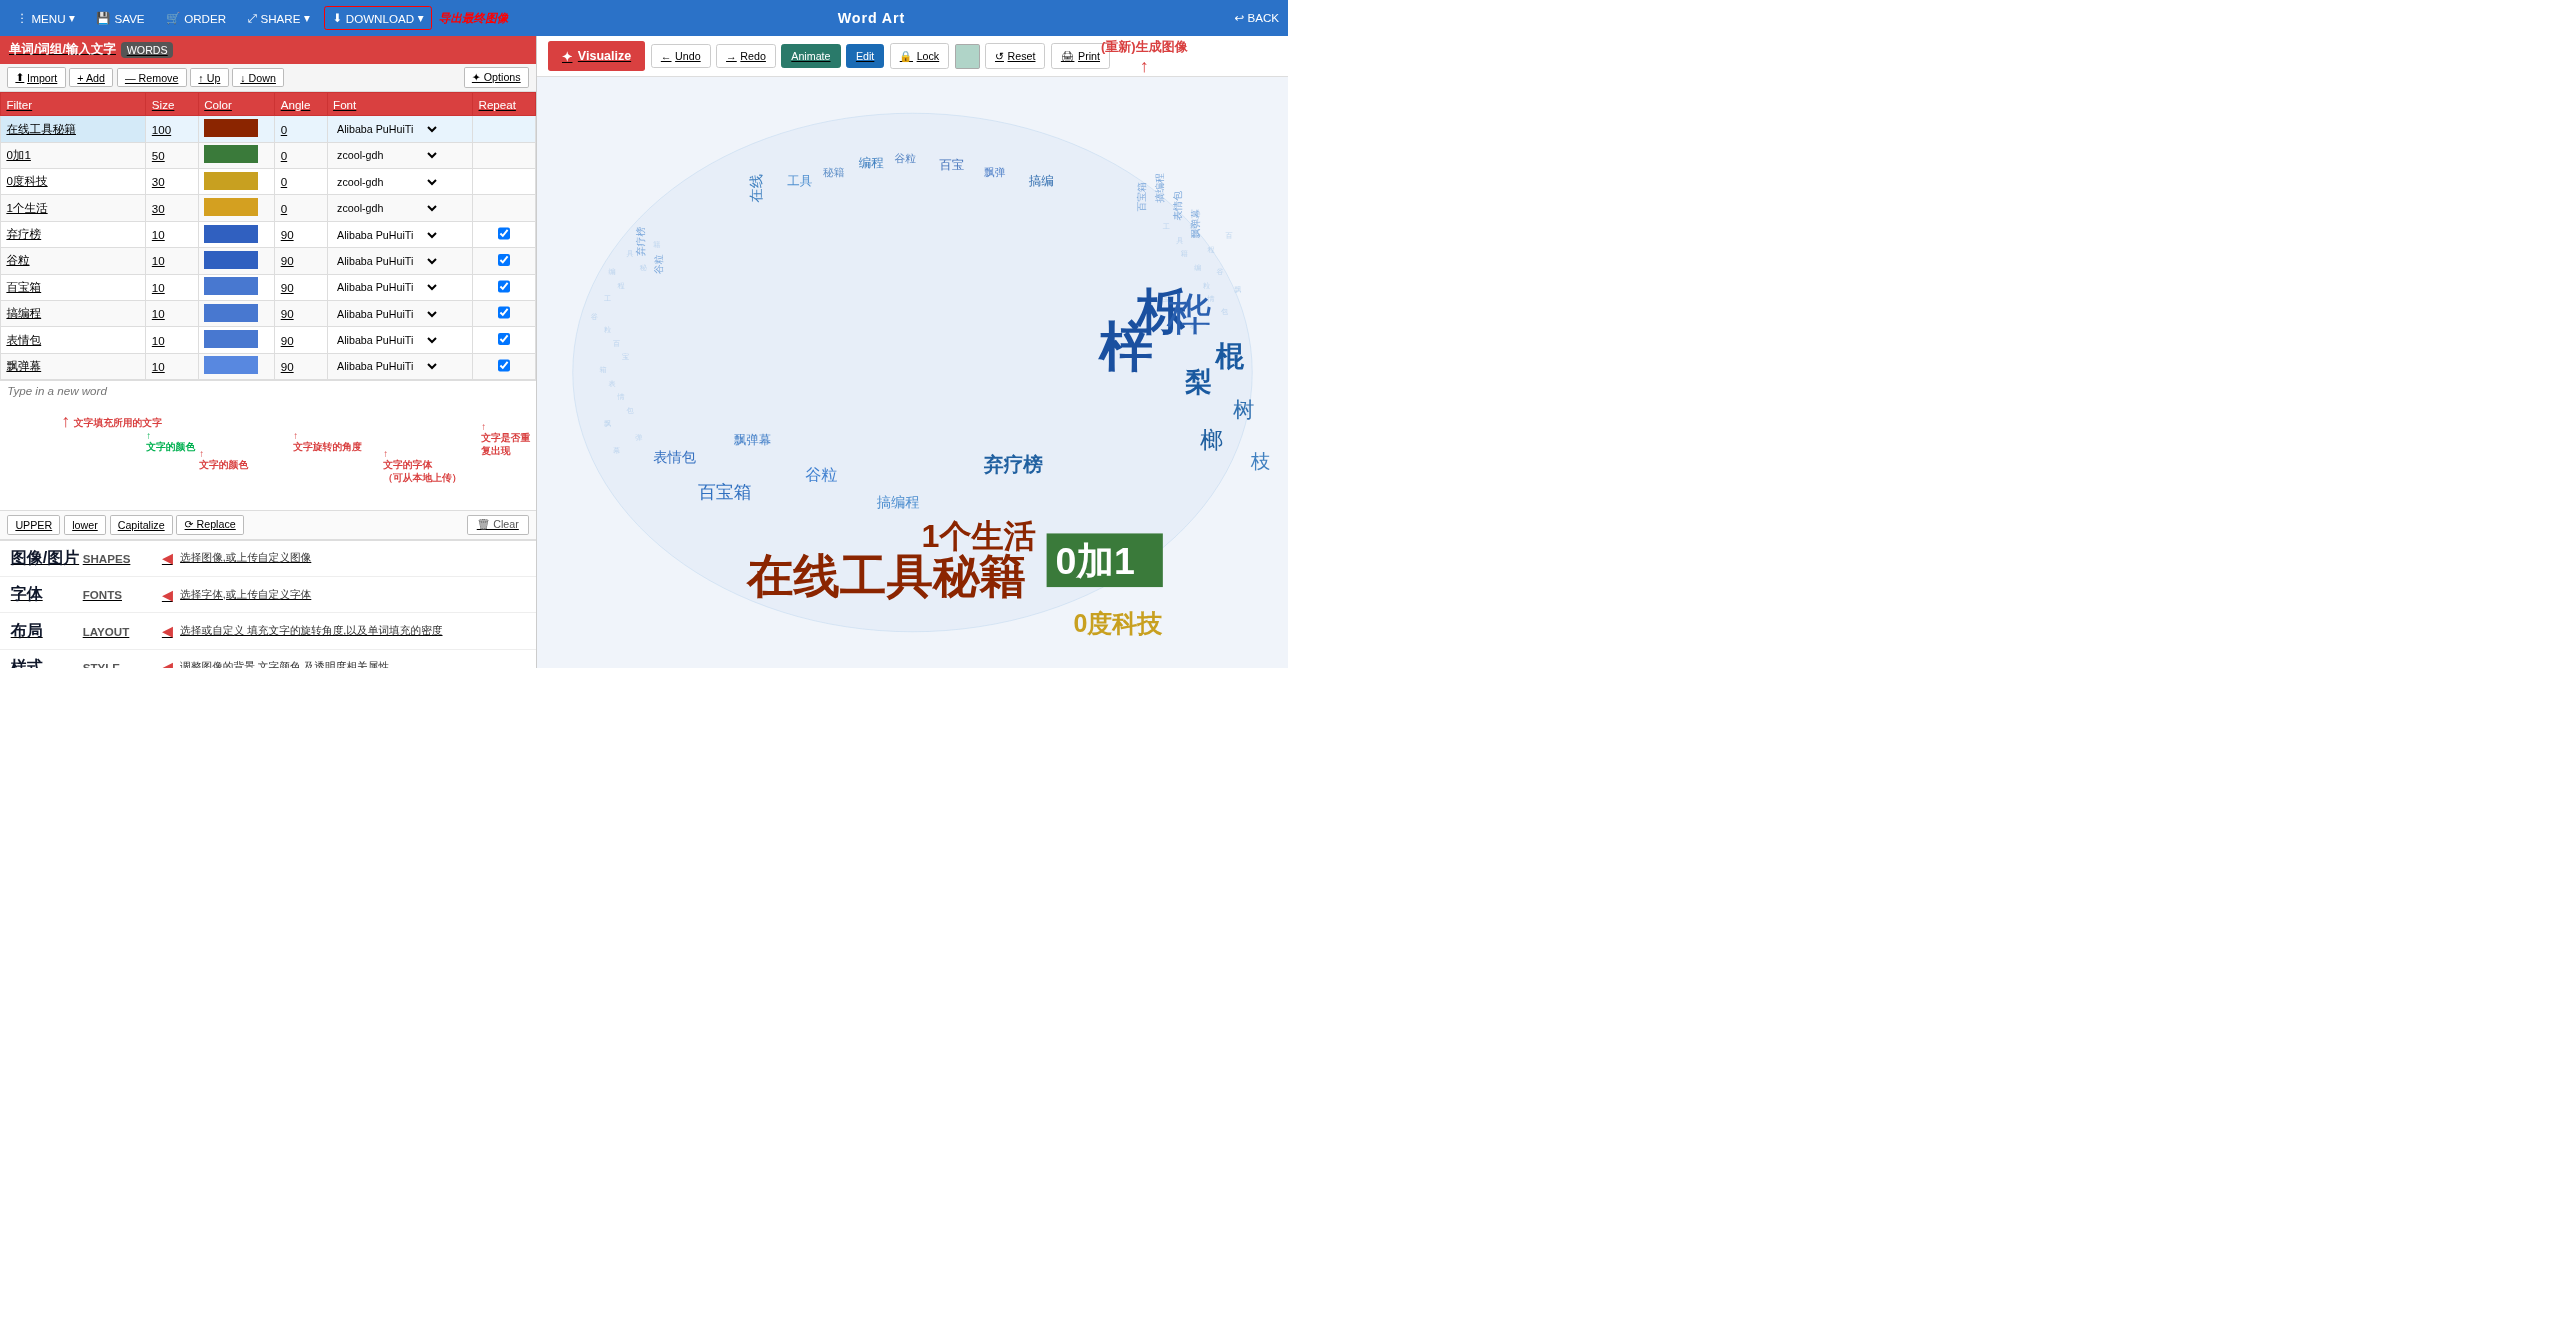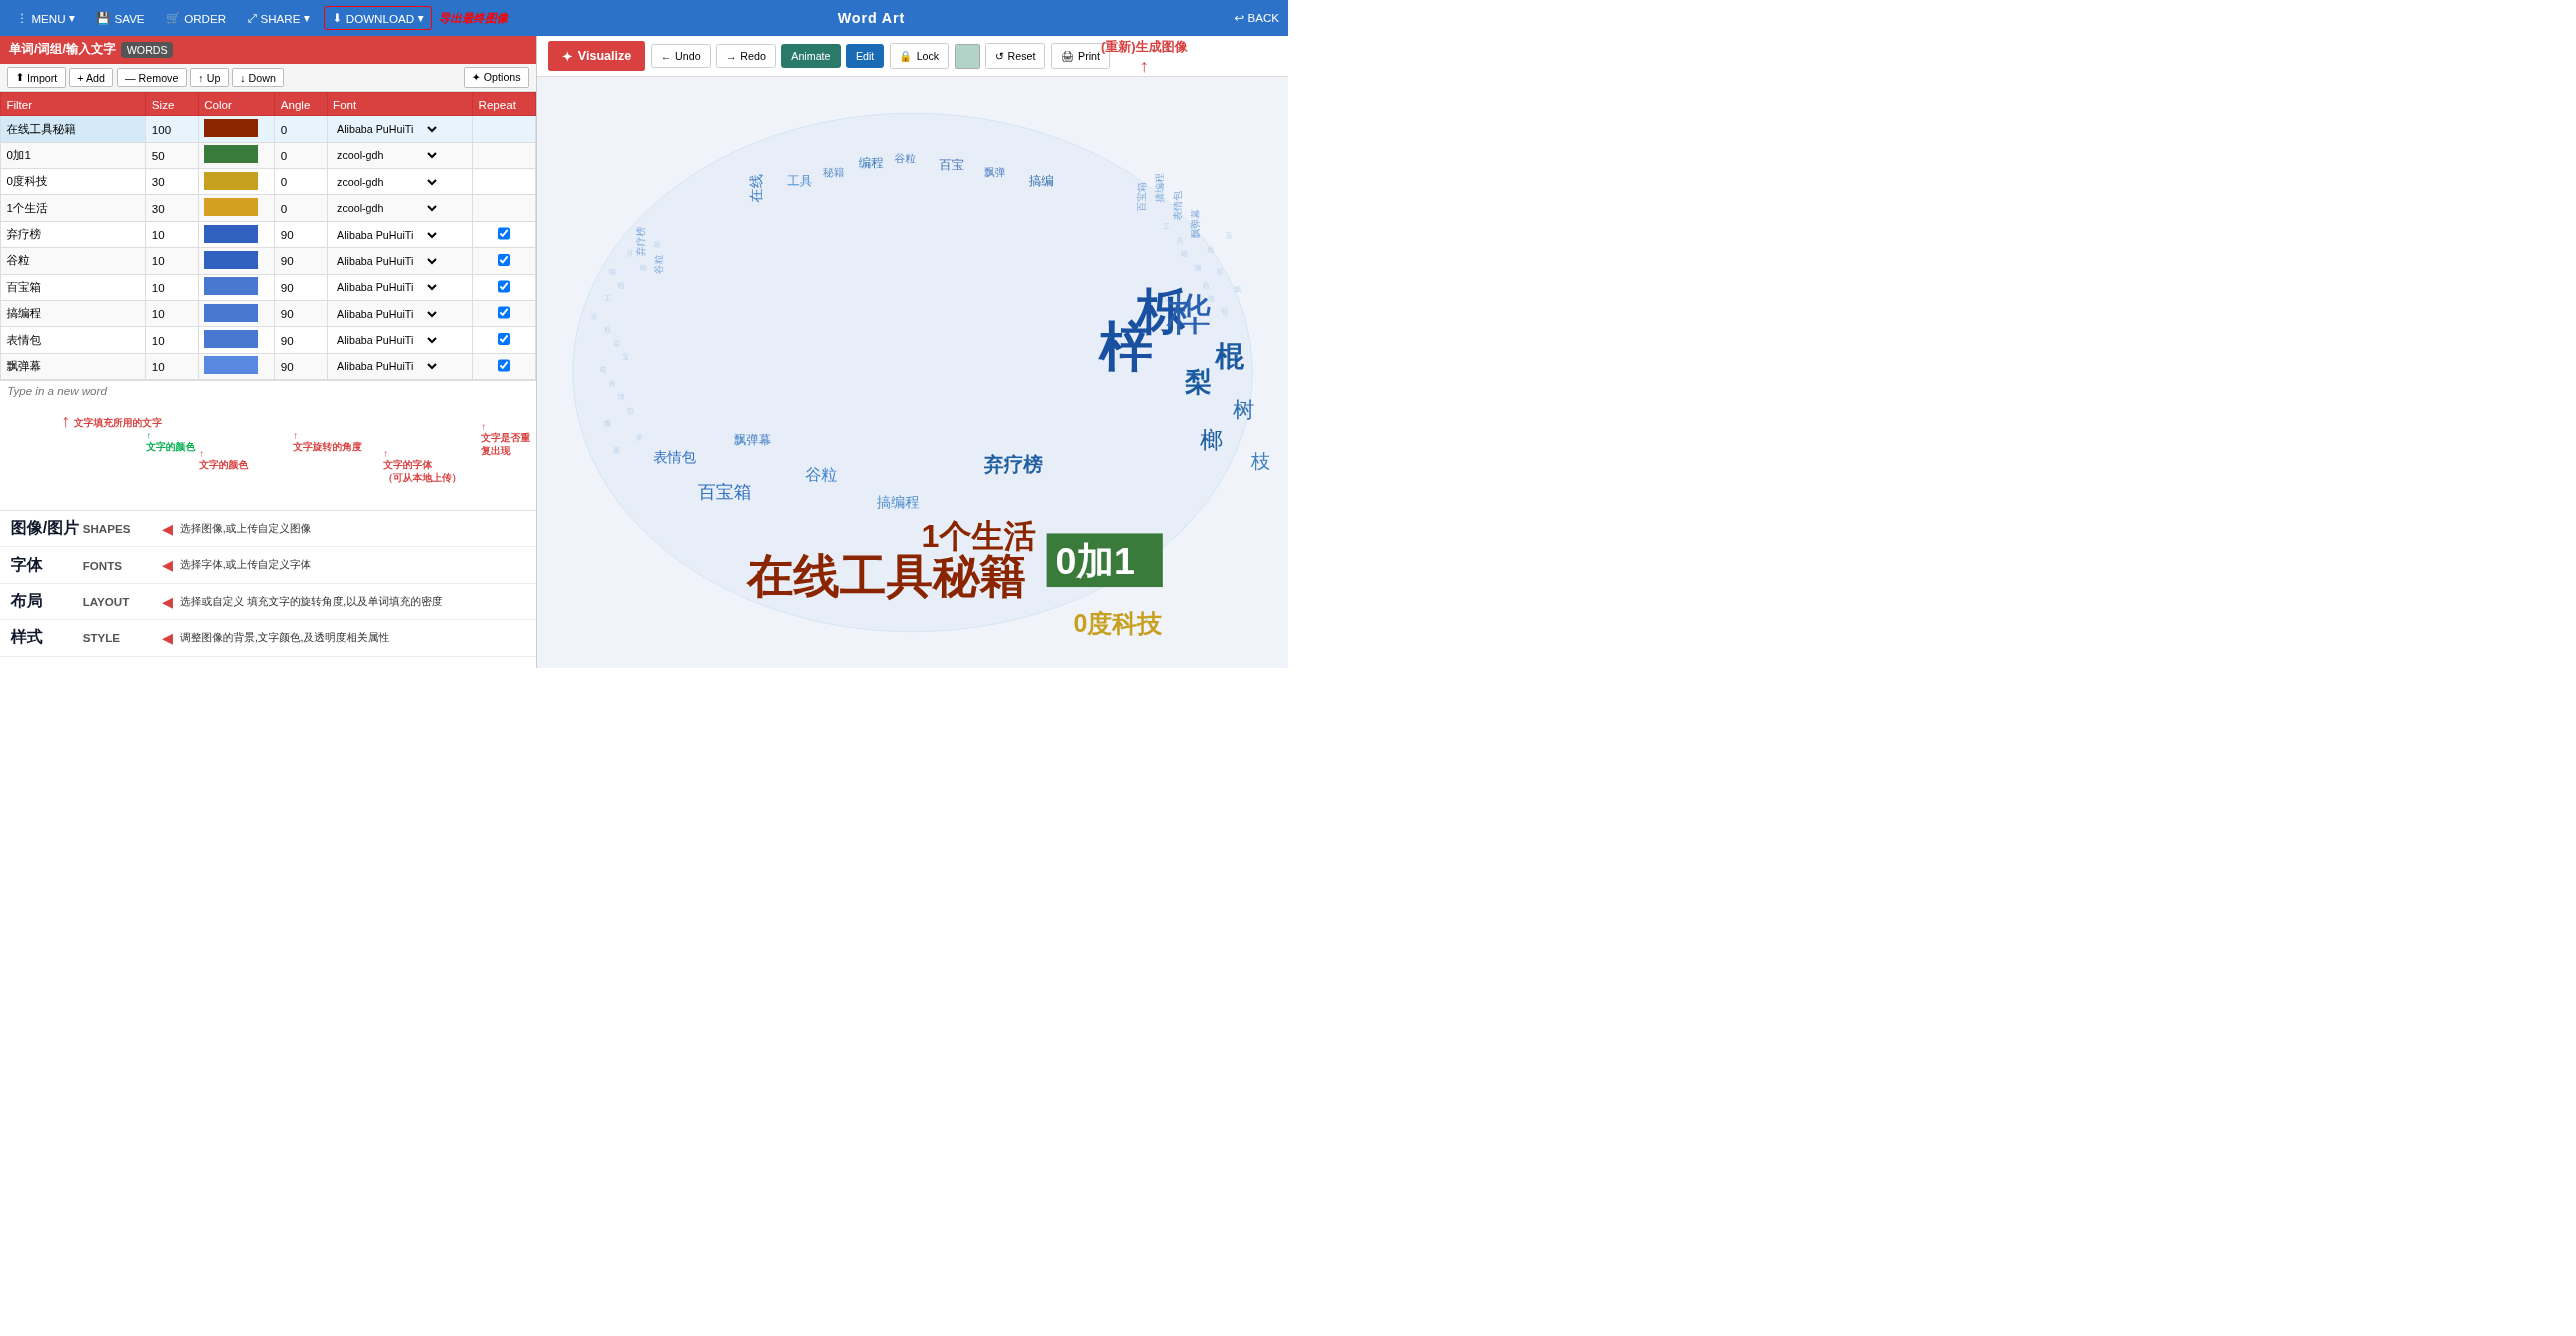--- a/index.html
+++ b/index.html
@@ -48,20 +48,21 @@
       color: #fff;
       font-size: 11.6px;
       cursor: pointer;
       margin-left: auto;
     }
 
     
     .main-layout {
       display: flex;
       height: calc(668px - 36px);
+      text-decoration: underline;
     }
 
     
     .left-panel {
       width: 537px;
       min-width: 537px;
       border-right: 0.9px solid #ccc;
       display: flex;
       flex-direction: column;
       background: #fff;
@@ -505,20 +506,27 @@
 （可从本地上传）</div>
         </div>
 
         <div style="position:absolute; left:474px; top:18px; color:#d94040; font-size:9.8px; font-weight:bold;">
           <div>↑</div>
           <div>文字是否重复出现</div>
         </div>
       </div>
     </div>
 
+    <div class="case-bar">
+      <button class="case-btn">UPPER</button>
+      <button class="case-btn">lower</button>
+      <button class="case-btn">Capitalize</button>
+      <button class="case-btn">⟳ Replace</button>
+      <button class="clear-btn">🗑 Clear</button>
+    </div>
 
     <div class="bottom-sections">
       <div id="section-rows">
           <div class="section-row">
       <span class="section-cn">图像/图片</span>
       <span class="section-en">SHAPES</span>
       <span class="section-arrow">◀</span>
       <span class="section-desc">选择图像,或上传自定义图像</span>
     </div>
           <div class="section-row">

